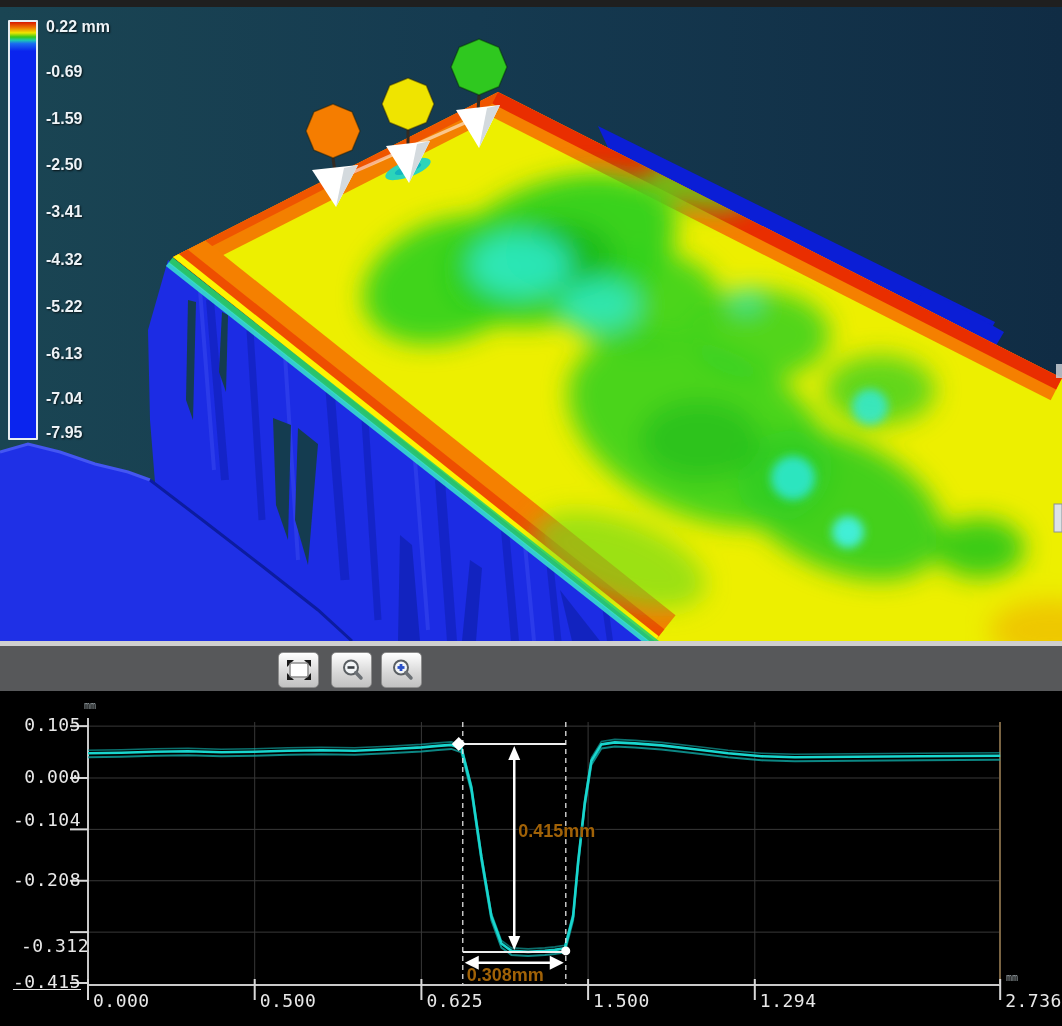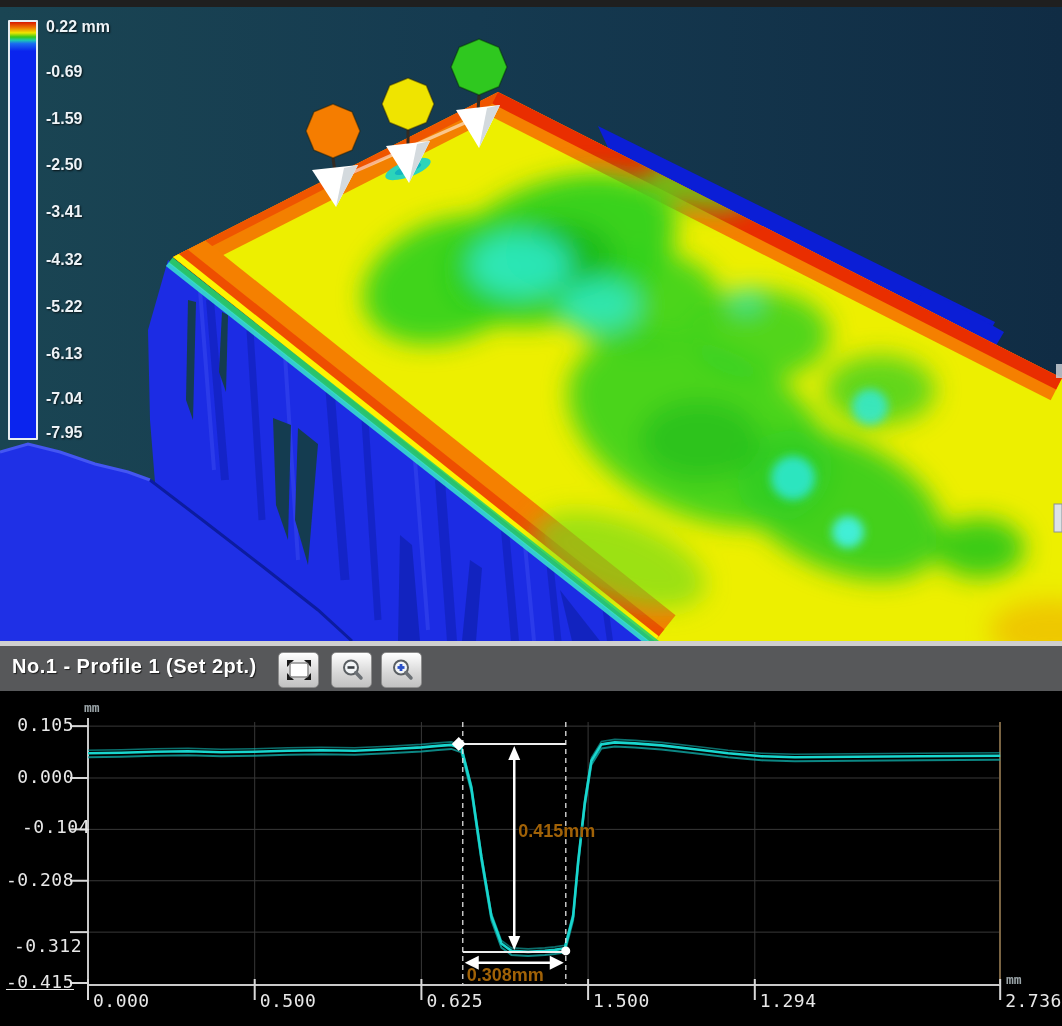--- a/index.html
+++ b/index.html
@@ -22,23 +22,23 @@
     color:#ffffff;letter-spacing:.5px;text-shadow:1px 1px 1px #1d1d1d;white-space:nowrap;}
   .tb-btn{position:absolute;top:6px;width:39px;height:34px;border:1px solid #8d8d8d;border-radius:5px;
     background:linear-gradient(#ffffff,#d6d6d6 60%,#c2c2c2);box-shadow:inset 0 1px 0 #fff;
     display:flex;align-items:center;justify-content:center;cursor:pointer;}
   #btn-fit{left:278px;} #btn-zoom-out{left:331px;} #btn-zoom-in{left:381px;}
   
   #chart-panel{position:absolute;left:0;top:691px;width:1062px;height:335px;background:#000;}
   #chart-svg{position:absolute;left:0;top:0;}
   .tick-label{position:absolute;font-family:"DejaVu Sans Mono",monospace;font-size:18px;
     color:#e8e8e8;letter-spacing:.5px;white-space:nowrap;}
-  .y-label{width:74px;text-align:right;}
-  .unit-mini{position:absolute;font-family:"DejaVu Sans Mono",monospace;font-size:13px;
-    color:#9aa4a8;font-weight:bold;}
+  .y-label{width:74px;text-align:right;padding-left:7px;}
+  .unit-mini{position:absolute;font-family:"DejaVu Sans Mono",monospace;font-size:10px;
+    color:#9aa4a8;font-weight:normal;}
   .meas-label{position:absolute;font-size:18px;font-weight:bold;color:#a16207;
     text-shadow:0 0 3px #000,1px 1px 2px #000;white-space:nowrap;}
 </style>
 </head>
 <body>
 
 <div id="app">
   <div id="top-strip"></div>
 
   <div id="viewer3d">
@@ -183,21 +183,20 @@
     <div class="cb-label" style="top:244px">-4.32</div>
     <div class="cb-label" style="top:291px">-5.22</div>
     <div class="cb-label" style="top:338px">-6.13</div>
     <div class="cb-label" style="top:383px">-7.04</div>
     <div class="cb-label" style="top:417px">-7.95</div>
   </div>
 
   <div id="separator"></div>
 
   <div id="toolbar">
-    <div id="toolbar-title">No.1 - Profile 1 (Set 2pt.)</div>
     <div class="tb-btn" id="btn-fit">
       <svg width="26" height="22" viewBox="0 0 26 22">
         <polygon points="1,1 8,1 1,8" fill="#1a1a1a"></polygon>
         <polygon points="25,1 18,1 25,8" fill="#1a1a1a"></polygon>
         <polygon points="1,21 8,21 1,14" fill="#1a1a1a"></polygon>
         <polygon points="25,21 18,21 25,14" fill="#1a1a1a"></polygon>
         <rect x="4" y="4" width="18" height="14" rx="2" fill="#ffffff" stroke="#8d8d8d" stroke-width="1.5"></rect>
       </svg>
     </div>
     <div class="tb-btn" id="btn-zoom-out">
@@ -263,21 +262,21 @@
         <line id="h-arrow" stroke="#ffffff" stroke-width="2.5" x1="472.7416" y1="962.756" x2="555.7622" y2="962.756"></line>
         <polygon id="h-head-left" fill="#ffffff" stroke="none" points="464.7416,962.756 478.7416,955.756 478.7416,969.756"></polygon>
         <polygon id="h-head-right" fill="#ffffff" stroke="none" points="563.7622,962.756 549.7622,955.756 549.7622,969.756"></polygon>
         <polygon id="pt-diamond" fill="#ffffff" stroke="none" points="458.7416,736.914 465.7416,743.914 458.7416,750.914 451.7416,743.914"></polygon>
         <circle id="pt-dot" r="4.5" fill="#ffffff" stroke="none" cx="565.7622" cy="950.8879999999999"></circle>
       </g>
     </svg>
     <div id="axis-labels">
         <div class="tick-label y-label" style="left: 0px; top: 23.13px;">0.105</div>
         <div class="tick-label y-label" style="left: 0px; top: 75px;">0.000</div>
-        <div class="tick-label y-label" style="left: 0px; top: 125px; margin-left: 16px;">-0.104</div>
+        <div class="tick-label y-label" style="left: 0px; top: 118px;">-0.104</div>
         <div class="tick-label y-label" style="left: 0px; top: 177.752px;">-0.208</div>
         <div class="tick-label y-label" style="left: 0px; top: 244px; margin-left: 8px;">-0.312</div>
         <div class="tick-label y-label" style="left: 0px; top: 280.01px; text-decoration: underline;">-0.415</div>
         <div class="tick-label " style="left: 93px; top: 299px;">0.000</div>
         <div class="tick-label " style="left: 259.7px; top: 299px;">0.500</div>
         <div class="tick-label " style="left: 426.4px; top: 299px;">0.625</div>
         <div class="tick-label " style="left: 593.1px; top: 299px;">1.500</div>
         <div class="tick-label " style="left: 759.8px; top: 299px;">1.294</div>
         <div class="tick-label " style="left: 1005.18px; top: 299px;">2.736</div>
       </div>

